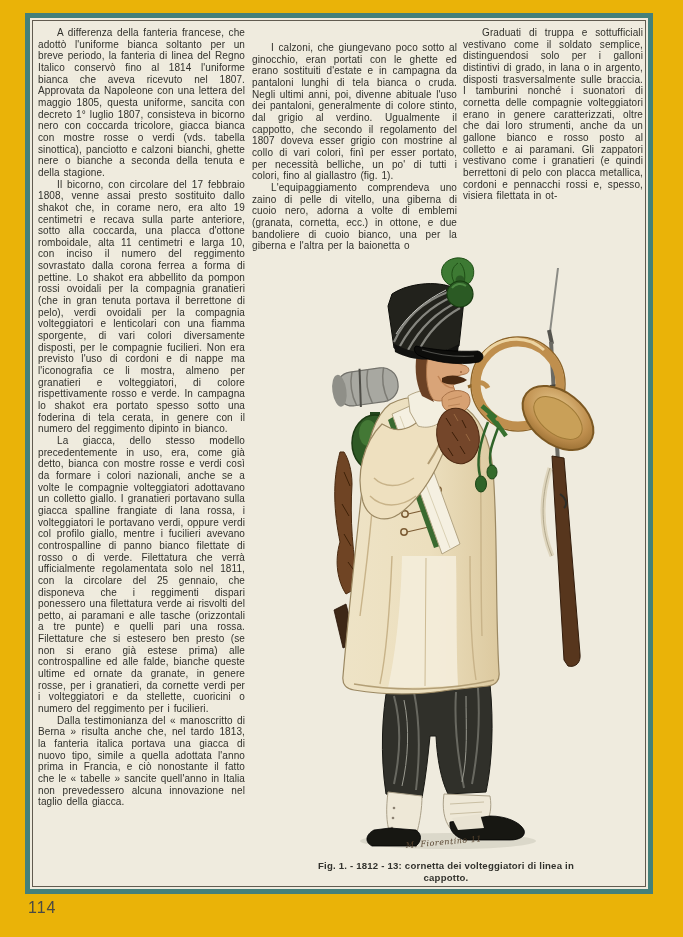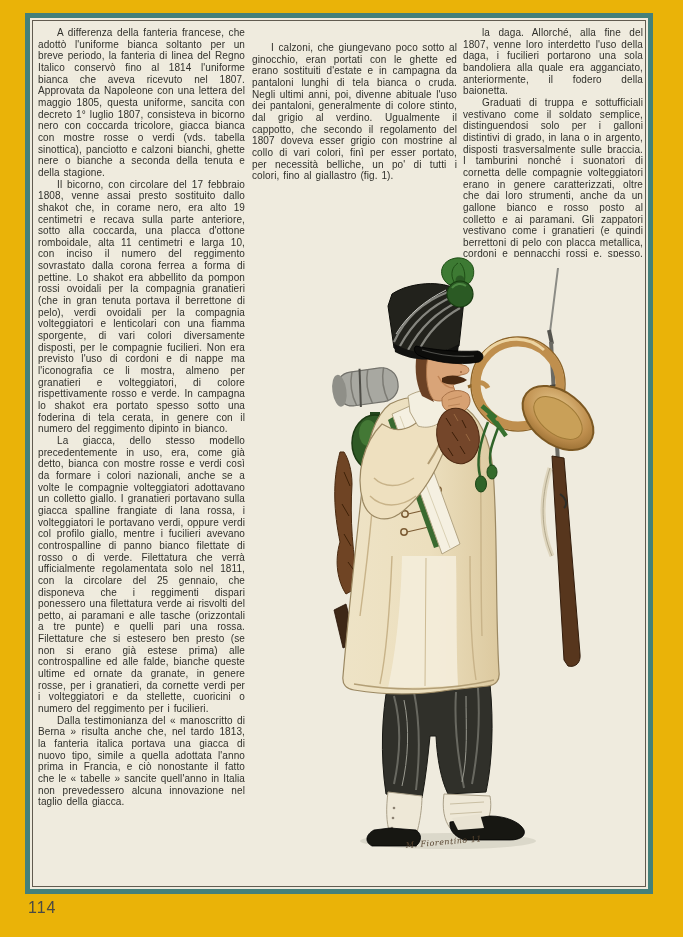--- a/index.html
+++ b/index.html
@@ -29,24 +29,24 @@
 
   <div class="col col1">
     <p>A differenza della fanteria francese, che adottò l'uniforme bianca soltanto per un breve periodo, la fanteria di linea del Regno Italico conservò fino al 1814 l'uniforme bianca che aveva ricevuto nel 1807. Approvata da Napoleone con una lettera del maggio 1805, questa uniforme, sancita con decreto 1° luglio 1807, consisteva in bicorno nero con coccarda tricolore, giacca bianca con mostre rosse o verdi (vds. tabella sinottica), panciotto e calzoni bianchi, ghette nere o bianche a seconda della tenuta e della stagione.</p>
     <p>Il bicorno, con circolare del 17 febbraio 1808, venne assai presto sostituito dallo shakot che, in corame nero, era alto 19 centimetri e recava sulla parte anteriore, sotto alla coccarda, una placca d'ottone romboidale, alta 11 centimetri e larga 10, con inciso il numero del reggimento sovrastato dalla corona ferrea a forma di pettine. Lo shakot era abbellito da pompon rossi ovoidali per la compagnia granatieri (che in gran tenuta portava il berrettone di pelo), verdi ovoidali per la compagnia volteggiatori e lenticolari con una fiamma sporgente, di vari colori diversamente disposti, per le compagnie fucilieri. Non era previsto l'uso di cordoni e di nappe ma l'iconografia ce li mostra, almeno per granatieri e volteggiatori, di colore rispettivamente rosso e verde. In campagna lo shakot era portato spesso sotto una foderina di tela cerata, in genere con il numero del reggimento dipinto in bianco.</p>
     <p>La giacca, dello stesso modello precedentemente in uso, era, come già detto, bianca con mostre rosse e verdi così da formare i colori nazionali, anche se a volte le compagnie volteggiatori adottavano un colletto giallo. I granatieri portavano sulla giacca spalline frangiate di lana rossa, i volteggiatori le portavano verdi, oppure verdi col profilo giallo, mentre i fucilieri avevano controspalline di panno bianco filettate di rosso o di verde. Filettatura che verrà ufficialmente regolamentata solo nel 1811, con la circolare del 25 gennaio, che disponeva che i reggimenti dispari ponessero una filettatura verde ai risvolti del petto, ai paramani e alle tasche (orizzontali a tre punte) e quelli pari una rossa. Filettature che si estesero ben presto (se non si erano già estese prima) alle controspalline ed alle falde, bianche queste ultime ed ornate da granate, in genere rosse, per i granatieri, da cornette verdi per i volteggiatori e da stellette, cuoricini o numero del reggimento per i fucilieri.</p>
     <p>Dalla testimonianza del « manoscritto di Berna » risulta anche che, nel tardo 1813, la fanteria italica portava una giacca di nuovo tipo, simile a quella adottata l'anno prima in Francia, e ciò nonostante il fatto che le « tabelle » sancite quell'anno in Italia non prevedessero alcuna innovazione nel taglio della giacca.</p>
   </div>
 
   <div class="col col2">
     <p>I calzoni, che giungevano poco sotto al ginocchio, eran portati con le ghette ed erano sostituiti d'estate e in campagna da pantaloni lunghi di tela bianca o cruda. Negli ultimi anni, poi, divenne abituale l'uso dei pantaloni, generalmente di colore stinto, dal grigio al verdino. Ugualmente il cappotto, che secondo il regolamento del 1807 doveva esser grigio con mostrine al collo di vari colori, finì per esser portato, per necessità belliche, un po' di tutti i colori, fino al giallastro (fig. 1).</p>
+    <p>L'equipaggiamento comprendeva uno zaino di pelle di vitello, una giberna di cuoio nero, adorna a volte di emblemi (granata, cornetta, ecc.) in ottone, e due bandoliere di cuoio bianco, una per la giberna e l'altra per la baionetta o</p>
   </div>
 
   <div class="col col3">
-    <p>la daga. Allorché, alla fine del 1807, venne loro interdetto l'uso della daga, i fucilieri portarono una sola bandoliera alla quale era agganciato, anteriormente, il fodero della baionetta.</p>
     <p>Graduati di truppa e sottufficiali vestivano come il soldato semplice, distinguendosi solo per i galloni distintivi di grado, in lana o in argento, disposti trasversalmente sulle braccia. I tamburini nonché i suonatori di cornetta delle compagnie volteggiatori erano in genere caratterizzati, oltre che dai loro strumenti, anche da un gallone bianco e rosso posto al colletto e ai paramani. Gli zappatori vestivano come i granatieri (e quindi berrettoni di pelo con placca metallica, cordoni e pennacchi rossi e, spesso, visiera filettata in ot-</p>
   </div>
 
   <div class="figure-wrap">
     <svg viewBox="0 0 280 600" width="280" height="600">
       <defs>
         <radialGradient id="bellG" cx="42%" cy="38%" r="75%">
           <stop offset="0%" stop-color="#e9cd93"></stop>
           <stop offset="60%" stop-color="#bf8f4e"></stop>
           <stop offset="100%" stop-color="#8a6228"></stop>
@@ -215,15 +215,16 @@
         <path d="M124,26 C120,18 122,11 128,7 M134,28 C136,18 134,11 130,7" stroke="#1f4f16" stroke-width="1" fill="none"></path>
         <circle cx="130" cy="24" r="4.5" fill="#2b5a24"></circle>
         <circle cx="130" cy="38" r="13" fill="#2b5a24" stroke="#173c10" stroke-width="1.2"></circle>
         <path d="M122,32 A10,10 0 0 1 136,30" stroke="#4d8842" stroke-width="2" fill="none"></path>
       </g>
 
       <text x="76" y="592" font-size="8" font-style="italic" font-family="DejaVu Serif, serif" fill="#55422e" letter-spacing="0.5" transform="rotate(-5 76 592)">M. Fiorentino 11</text>
     </svg>
   </div>
 
+  <div class="caption">Fig. 1. - 1812 - 13: cornetta dei volteggiatori di linea in cappotto.</div>
 
   <div class="page-number">114</div>
 </div>
 
 </body></html>

